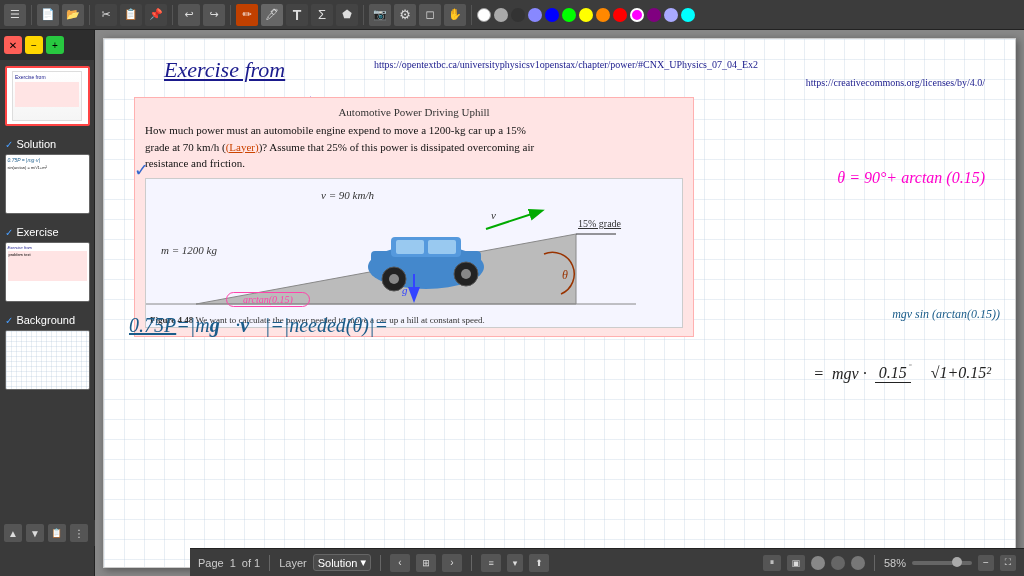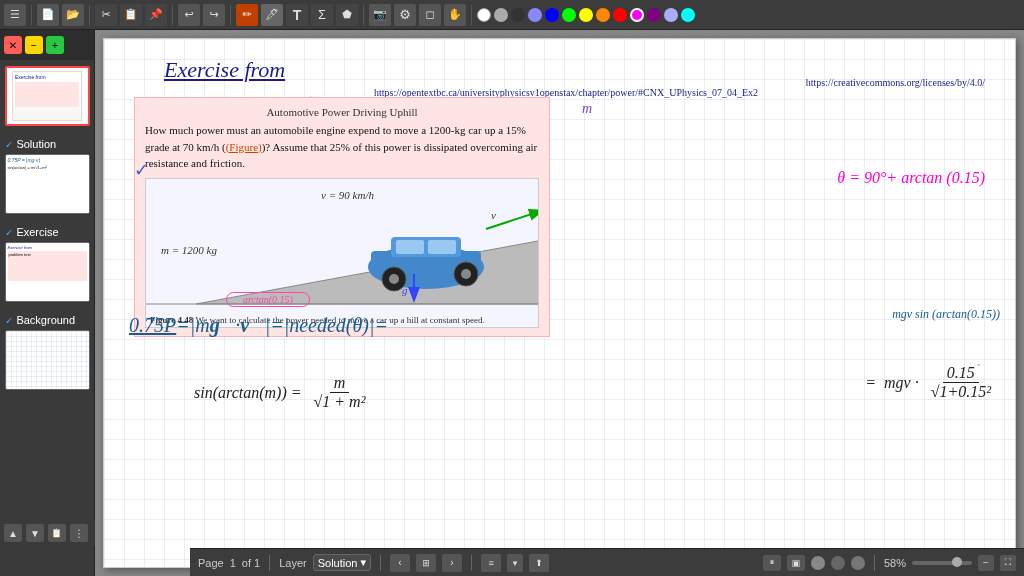--- a/index.html
+++ b/index.html
@@ -130,37 +130,36 @@
       font-style: italic;
       color: #1a1a8c;
       text-decoration: underline;
     }
     .exercise-url {
       position: absolute;
       top: 20px;
       left: 270px;
       font-size: 10px;
       color: #1a1a8c;
-      margin-top: 28px;
     }
     .cc-url {
       position: absolute;
       top: 38px;
       right: 30px;
       font-size: 10px;
       color: #1a1a8c;
       padding-left: 45px;
     }
 
     
     .problem-box {
       position: absolute;
       top: 58px;
       left: 30px;
-      width: 416px;
+      width: 560px;
       background: #ffe4e4;
       border: 1px solid #ffb0b0;
       padding: 8px 10px;
     }
     .problem-title {
       text-align: center;
       font-size: 11px;
       color: #333;
       margin-bottom: 4px;
     }
@@ -400,21 +399,21 @@
           <div style="position:absolute;top:-8px;left:4px;font-size:9px;color:#7744cc">↓</div>
         </div>
 
         <div class="annotation-m">m</div>
 
         <div class="problem-box">
           <div class="problem-title">Automotive Power Driving Uphill</div>
           <div class="problem-text">
             <span>How much power must an automobile engine expend to move a 1200-kg car up a 15%</span>
             <br>
-            <span>grade at 70 km/h (</span><a href="#">(Figure)</a><span>)? Assume that 25% of this power is dissipated overcoming air</span>
+            <span>grade at 70 km/h (</span><a href="#">(Layer)</a><span>)? Assume that 25% of this power is dissipated overcoming air</span>
             <br>
             <span>resistance and friction.</span>
           </div>
 
           <div class="problem-img-area">
             <svg width="490" height="130" viewBox="0 0 490 130">
 
               <polygon points="50,125 430,125 430,55" fill="#bbb" stroke="#888" stroke-width="1"></polygon>
 
               <line x1="0" y1="125" x2="490" y2="125" stroke="#888" stroke-width="1"></line>
@@ -478,32 +477,25 @@
           <span style="color:#1a5c8a;">|m<b>g⃗</b>·<b>v⃗</b>|</span>
           <span style="color:#1a5c8a;">=</span>
           <span style="color:#1a5c8a;">|needed(θ)|</span>
           <span style="color:#1a5c8a;">=</span>
         </div>
 
         <div style="position:absolute;top:268px;right:15px;font-size:12px;font-style:italic;color:#1a5c8a;">
           mgv sin (arctan(0.15))
         </div>
 
-        <div style="position:absolute;top:335px;left:90px;display:flex;align-items:center;gap:8px;font-size:16px;font-style:italic;color:#222;">
-          <span>sin(arctan(<em>m</em>)) =</span>
-          <span style="display:inline-flex;flex-direction:column;align-items:center;">
-            <span style="border-bottom:1px solid #222;padding:0 4px;"><em>m</em></span>
-            <span style="padding:0 4px;">√1 + <em>m</em>²</span>
-          </span>
-        </div>
 
         <div style="position:absolute;top:325px;right:20px;display:flex;align-items:center;gap:8px;font-size:16px;font-style:italic;color:#222;">
           <span>=</span>
           <span style="color:#222;">mgv ·</span>
-          <span style="display:inline-flex;flex-direction:column;align-items:center;">
+          <span style="display:inline-flex;flex-direction:row;align-items:flex-start;gap:16px;">
             <span style="border-bottom:1px solid #222;padding:0 4px;position:relative;">
               0.15<span style="position:absolute;top:-4px;right:0;font-size:10px;color:#333">⁻</span>
             </span>
             <span style="padding:0 4px;">√1+0.15²</span>
           </span>
         </div>
 
       </div>
     </div>
 

